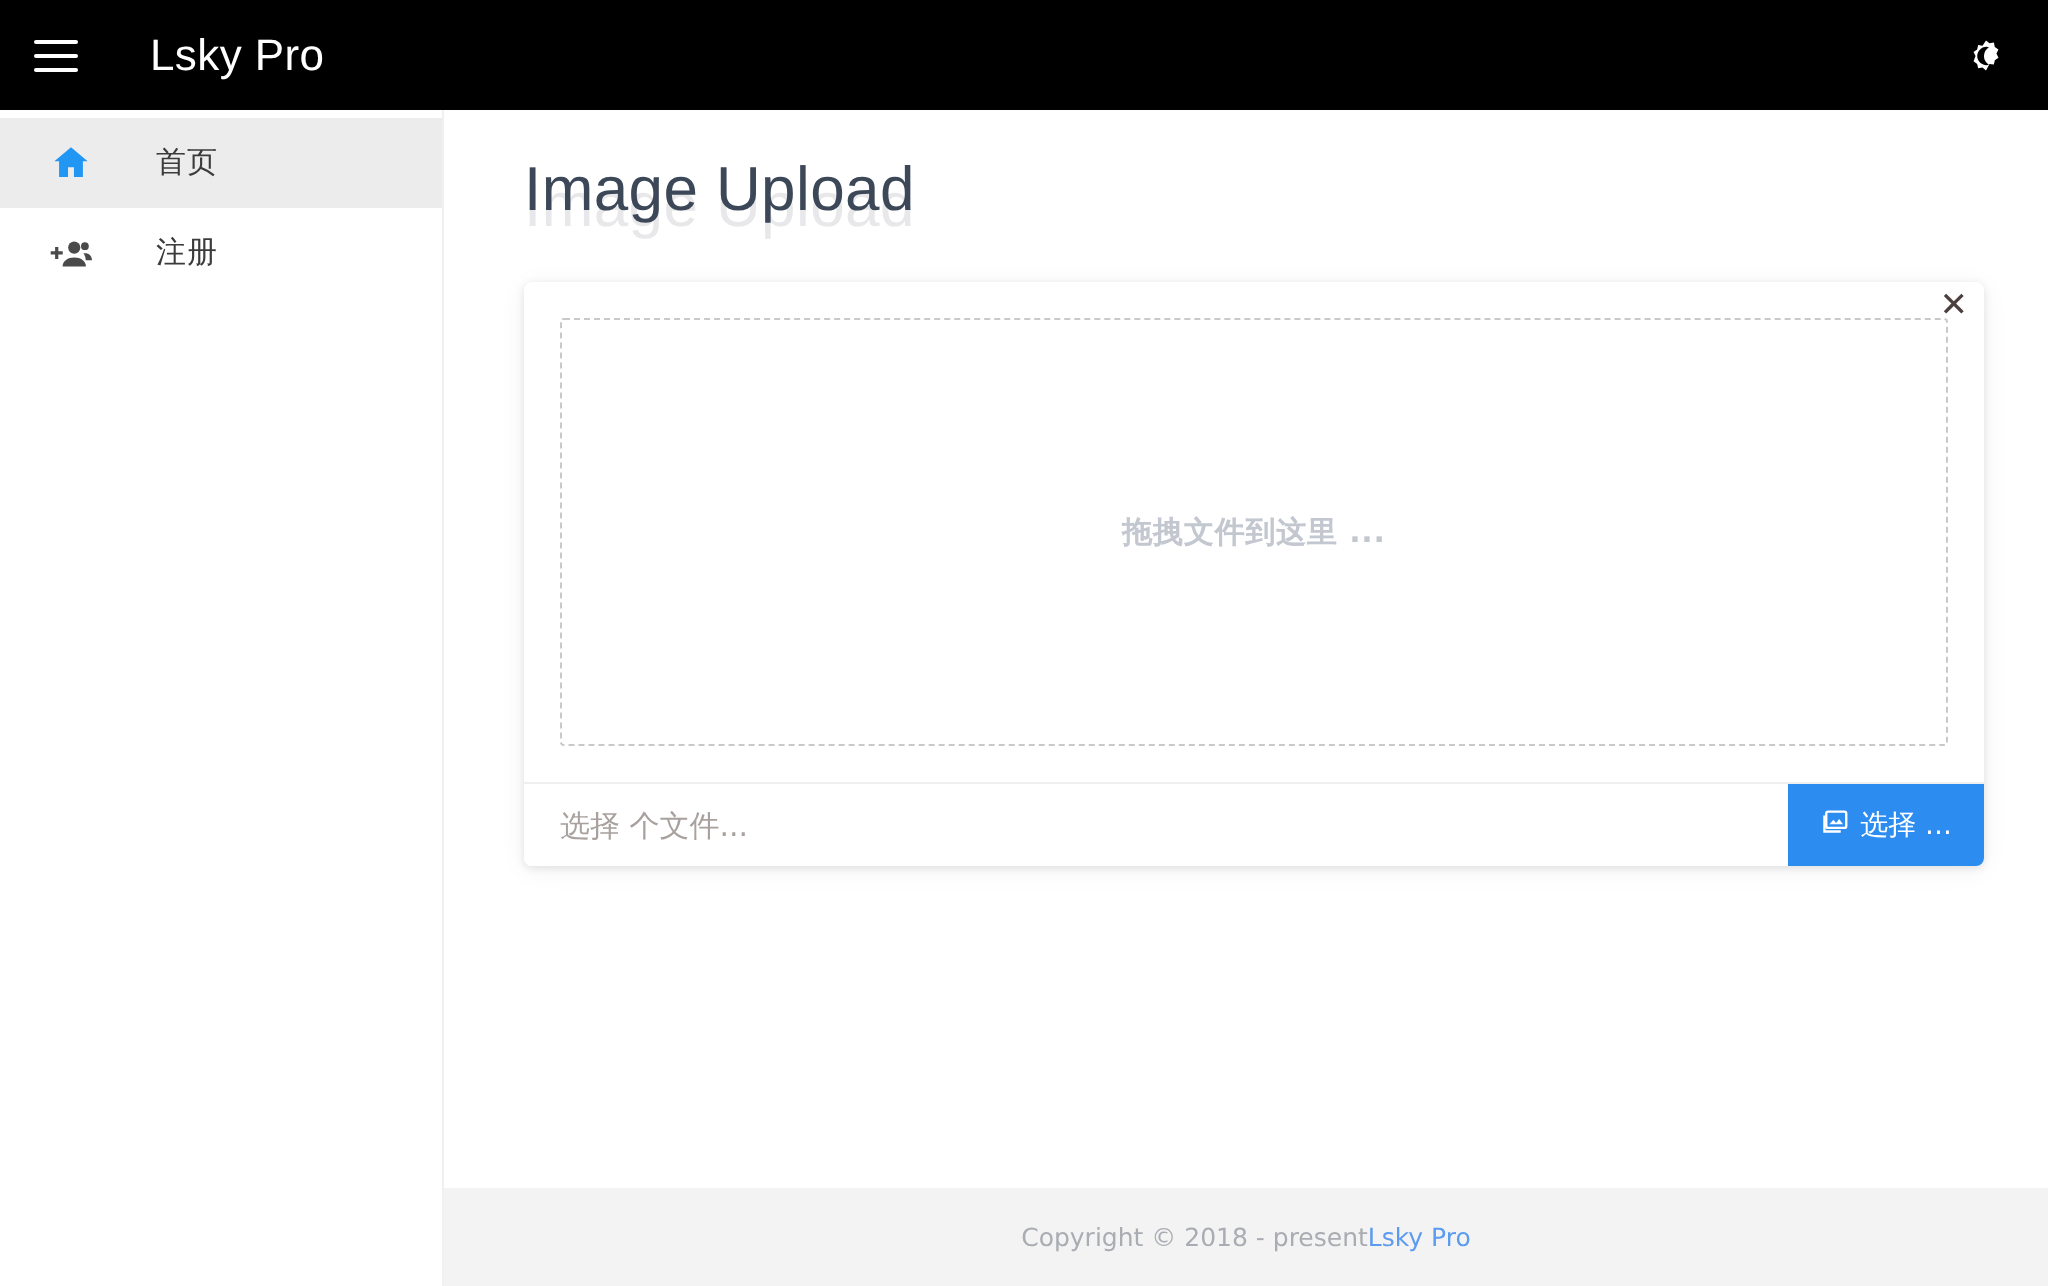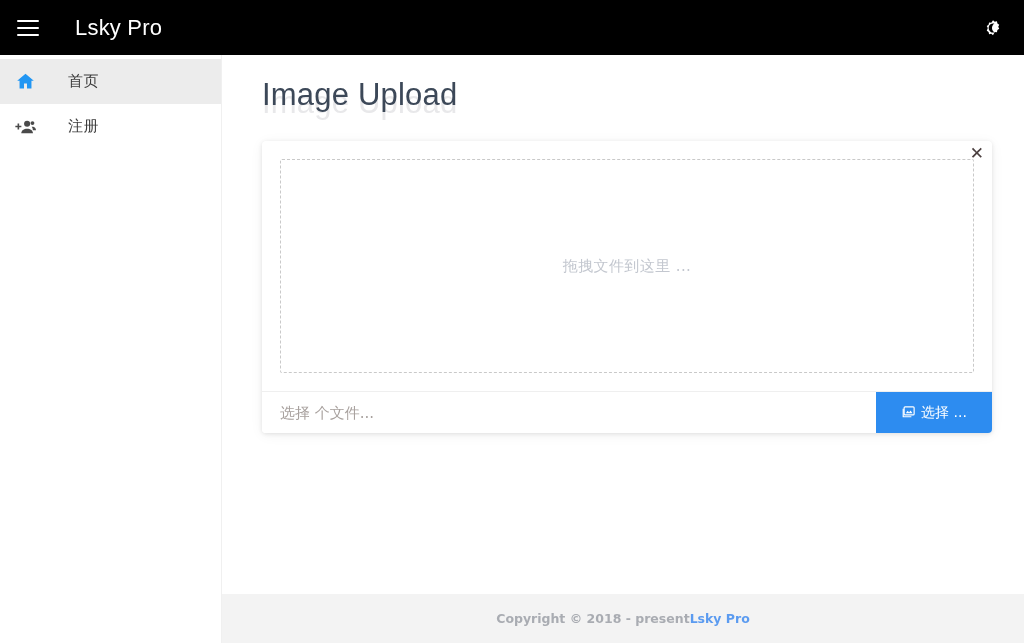--- a/index.html
+++ b/index.html
@@ -47,21 +47,21 @@
   .sidebar {
     position: absolute; top: 55px; left: 0;
     width: 222px; height: 588px;
     background: #ffffff;
     border-right: 1px solid #f0f0f0;
     padding-top: 4px;
   }
   .nav-item {
     display: flex; align-items: center;
     height: 45px;
-    padding-left: 12px;
+    padding-left: 22px;
     cursor: pointer;
     text-decoration: none;
   }
   .nav-item.active { background: #ececec; }
   .nav-icon {
     width: 26px; height: 26px;
     display:flex; align-items:center; justify-content:center;
     margin-right: 30px; flex: 0 0 auto;
   }
   .nav-label {
@@ -125,20 +125,21 @@
   .dropzone {
     height: 214px;
     border: 1px dashed #c9c9c9;
     border-radius: 2px;
     display: flex;
     flex-direction: column;
     align-items: center;
     justify-content: center;
     background: #ffffff;
     cursor: pointer;
+    font-weight: bold;
   }
   .dz-line {
     font-size: 15px;
     color: #c3c7cf;
     font-family: "DejaVu Sans", "Liberation Sans", sans-serif;
     line-height: 26px;
     letter-spacing: .4px;
   }
 
   .input-group {
@@ -156,21 +157,21 @@
     outline: none;
     padding: 0 18px;
     font-size: 15px;
     color: #9aa0a6;
     background: #ffffff;
     font-family: "DejaVu Sans", "Liberation Sans", sans-serif;
   }
   .file-input::placeholder { color: #a8a19e; }
   .choose-btn {
     flex: 0 0 auto;
-    width: 116px;
+    width: 98px;
     background: #2d8cf0;
     border: none;
     color: #ffffff;
     font-size: 14px;
     display: flex; align-items: center; justify-content: center;
     gap: 5px;
     cursor: pointer;
     font-family: "DejaVu Sans", "Liberation Sans", sans-serif;
   }
   .choose-btn svg { flex: 0 0 auto; }
@@ -179,21 +180,20 @@
   .footer {
     position: absolute;
     left: 222px; top: 594px;
     width: 802px; height: 49px;
     background: #f3f3f3;
     display: flex; align-items: center; justify-content: center;
     font-size: 12.5px;
     color: #a9acb2;
     font-family: "DejaVu Sans", "Liberation Sans", sans-serif;
     white-space: nowrap;
-    font-weight: bold;
   }
   .footer a { color: #5b9bf0; text-decoration: none; }
 </style>
 </head>
 <body>
 
 <div id="app">
 
   <div class="topbar">
     <div class="hamburger">

